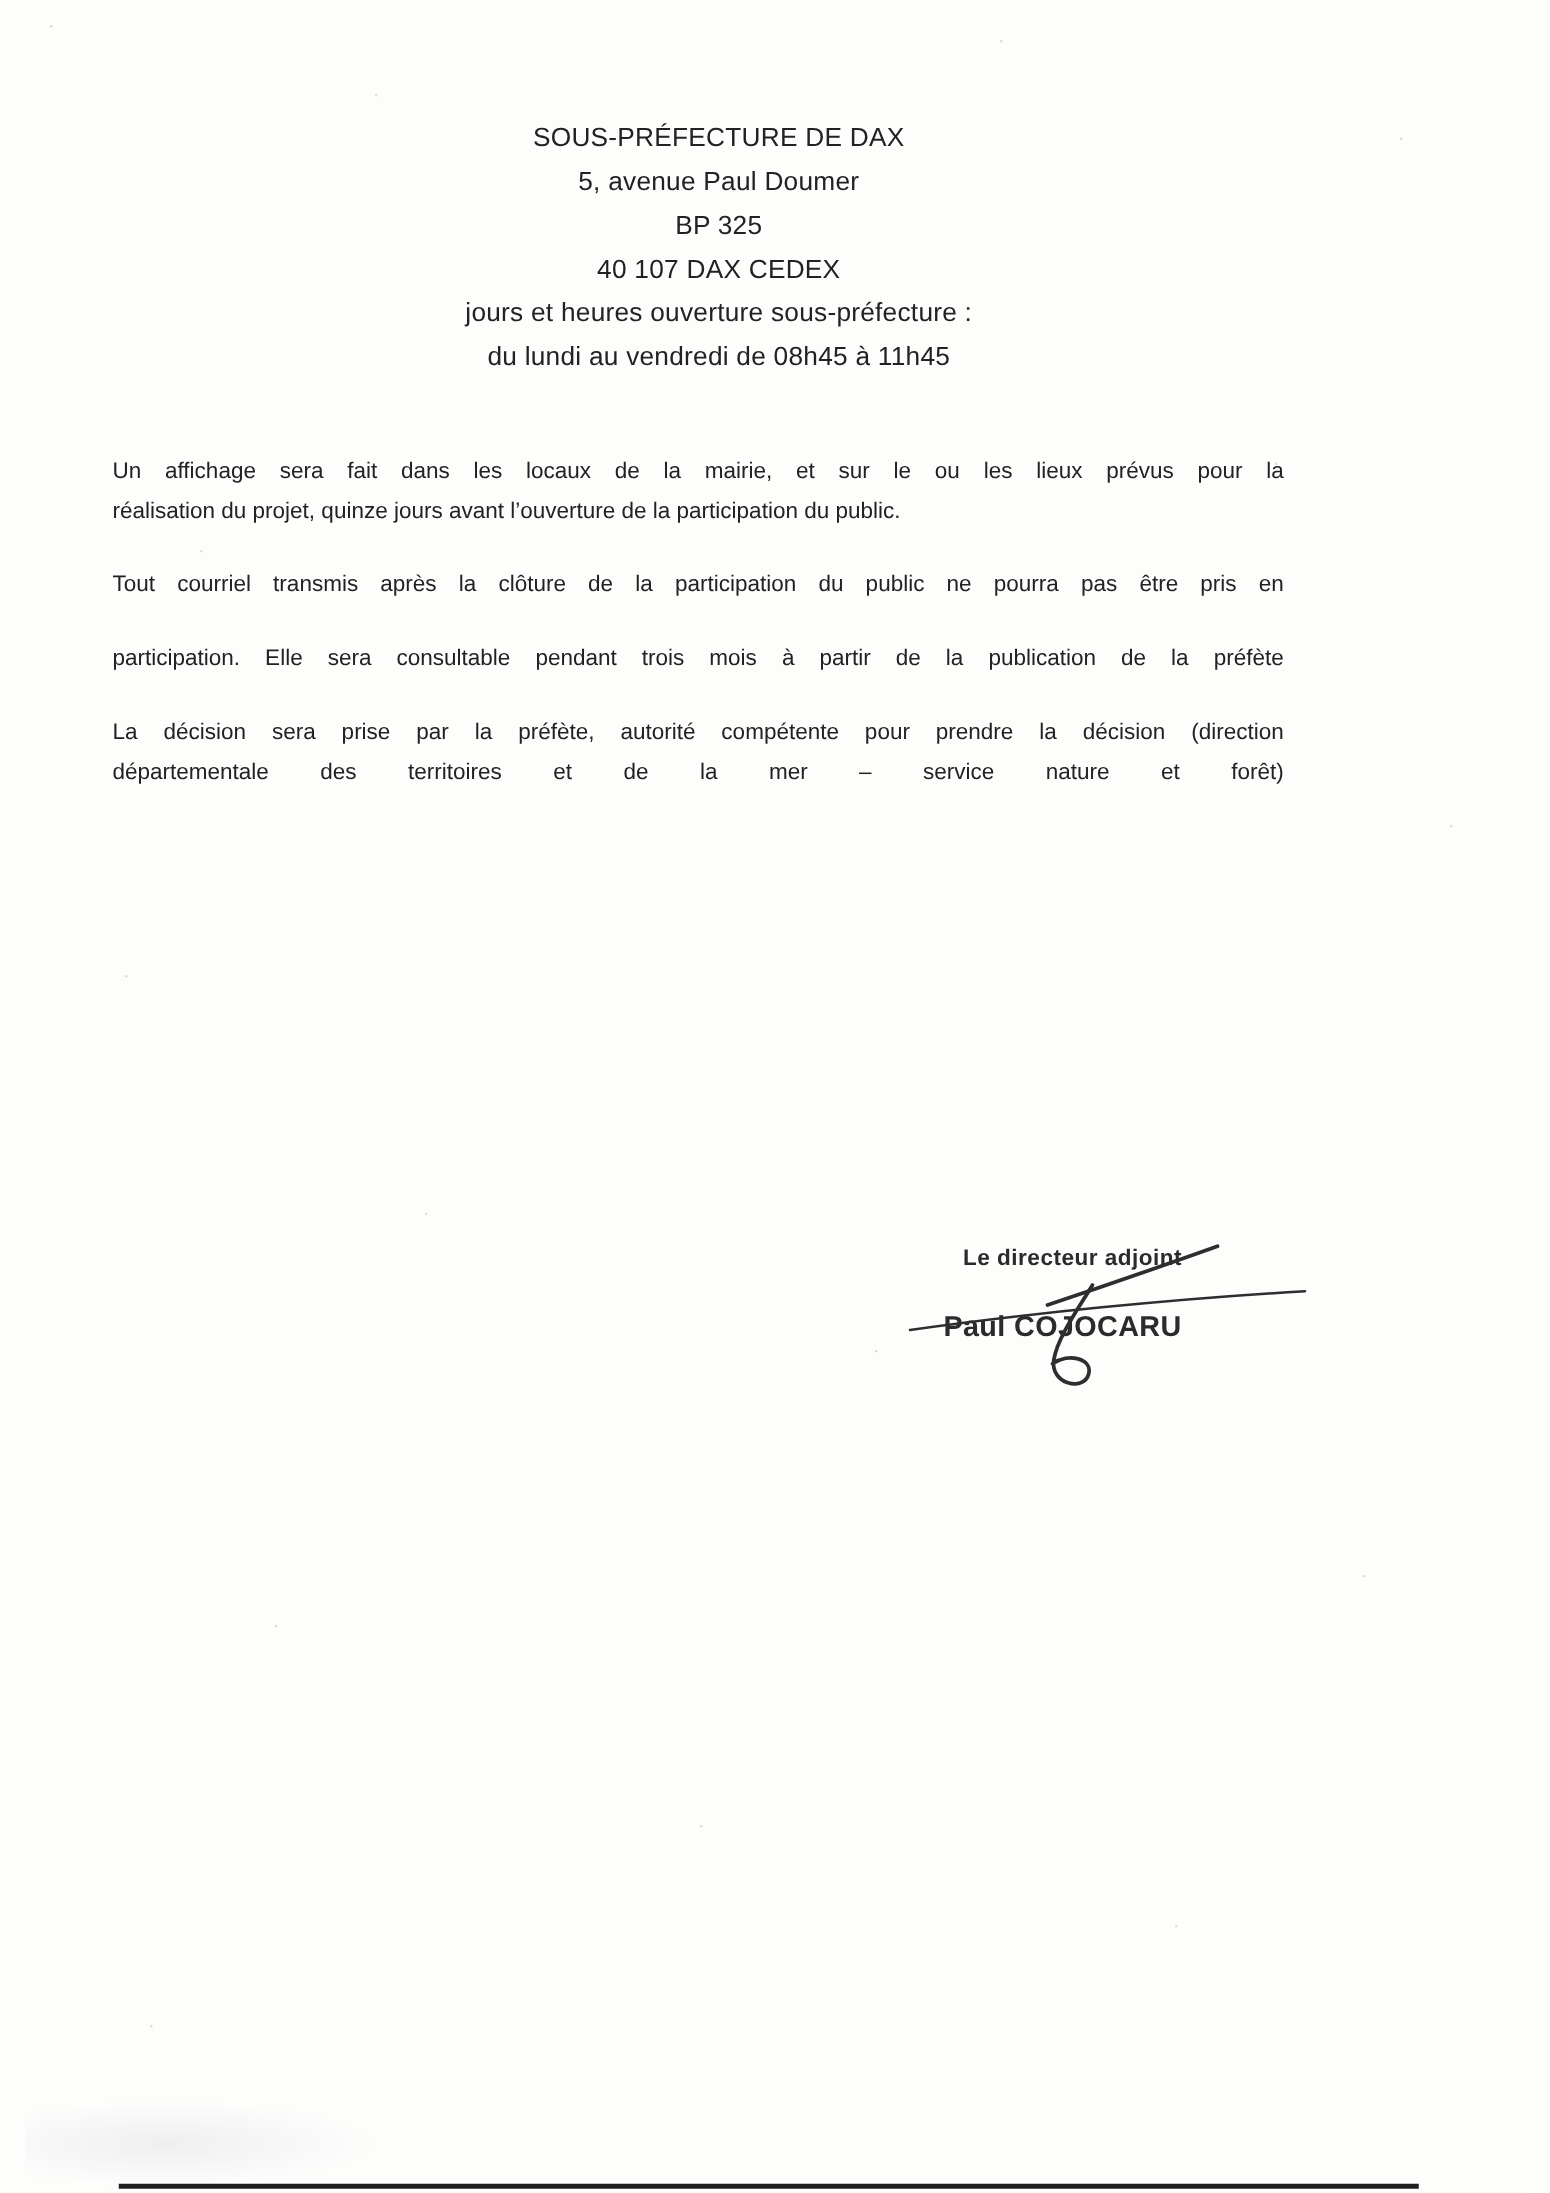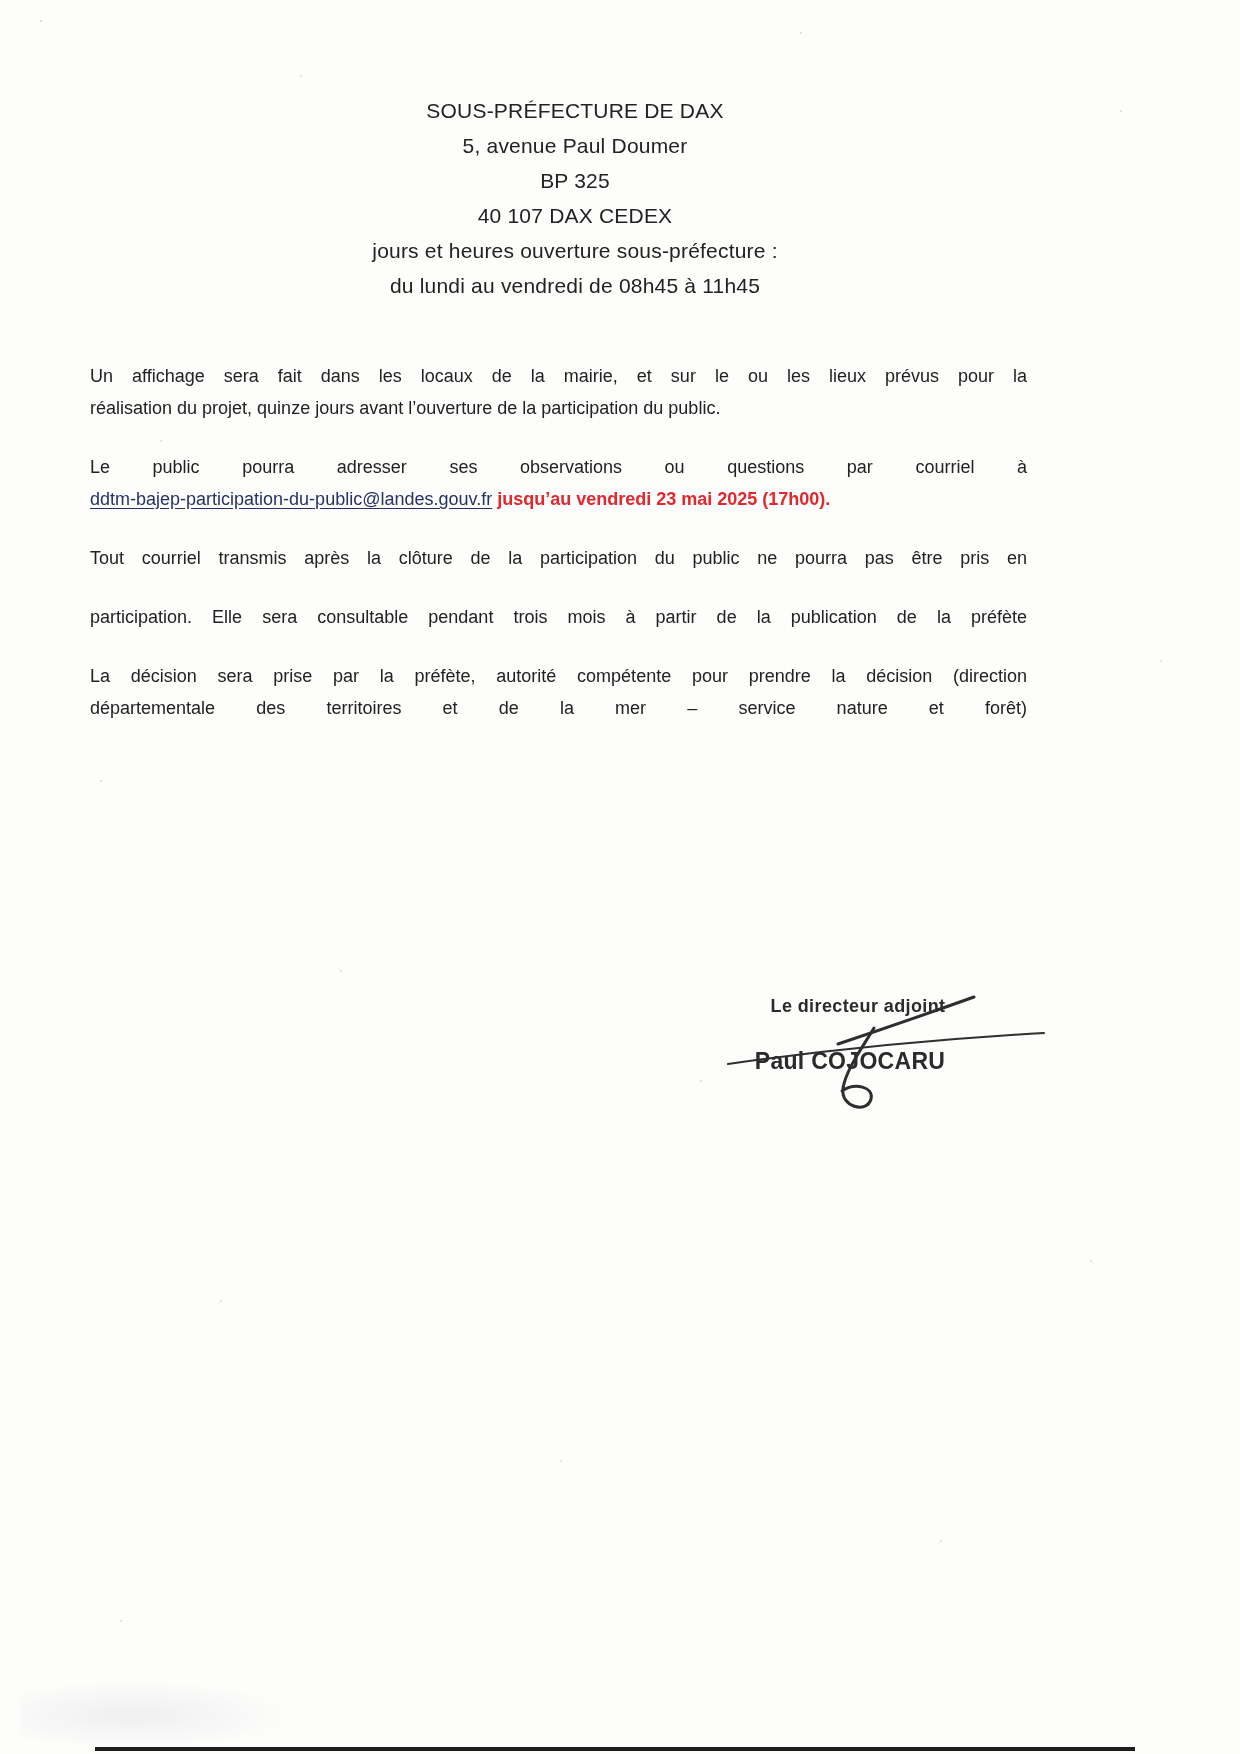--- a/index.html
+++ b/index.html
@@ -76,24 +76,20 @@
     <div class="ln">du lundi au vendredi de 08h45 à 11h45</div>
   </div>
 
   <div class="body-text">
 
     <p class="para">
       <span class="ln just">Un affichage sera fait dans les locaux de la mairie, et sur le ou les lieux prévus pour la</span>
       <span class="ln">réalisation du projet, quinze jours avant l’ouverture de la participation du public.</span>
     </p>
 
-    <p class="para">
-      <span class="ln just">Le public pourra adresser ses observations ou questions par courriel à</span>
-      <span class="ln"><span class="link" style="color:#253265;">ddtm-bajep-participation-du-public@landes.gouv.fr</span><span class="deadline" style="color:#e1282e;"> jusqu’au vendredi 23 mai 2025 (17h00).</span></span>
-    </p>
 
     <p class="para">
       <span class="ln just">Tout courriel transmis après la clôture de la participation du public ne pourra pas être pris en</span>
     </p>
 
     <p class="para">
       <span class="ln just">participation. Elle sera consultable pendant trois mois à partir de la publication de la préfète</span>
     </p>
 
     <p class="para">

